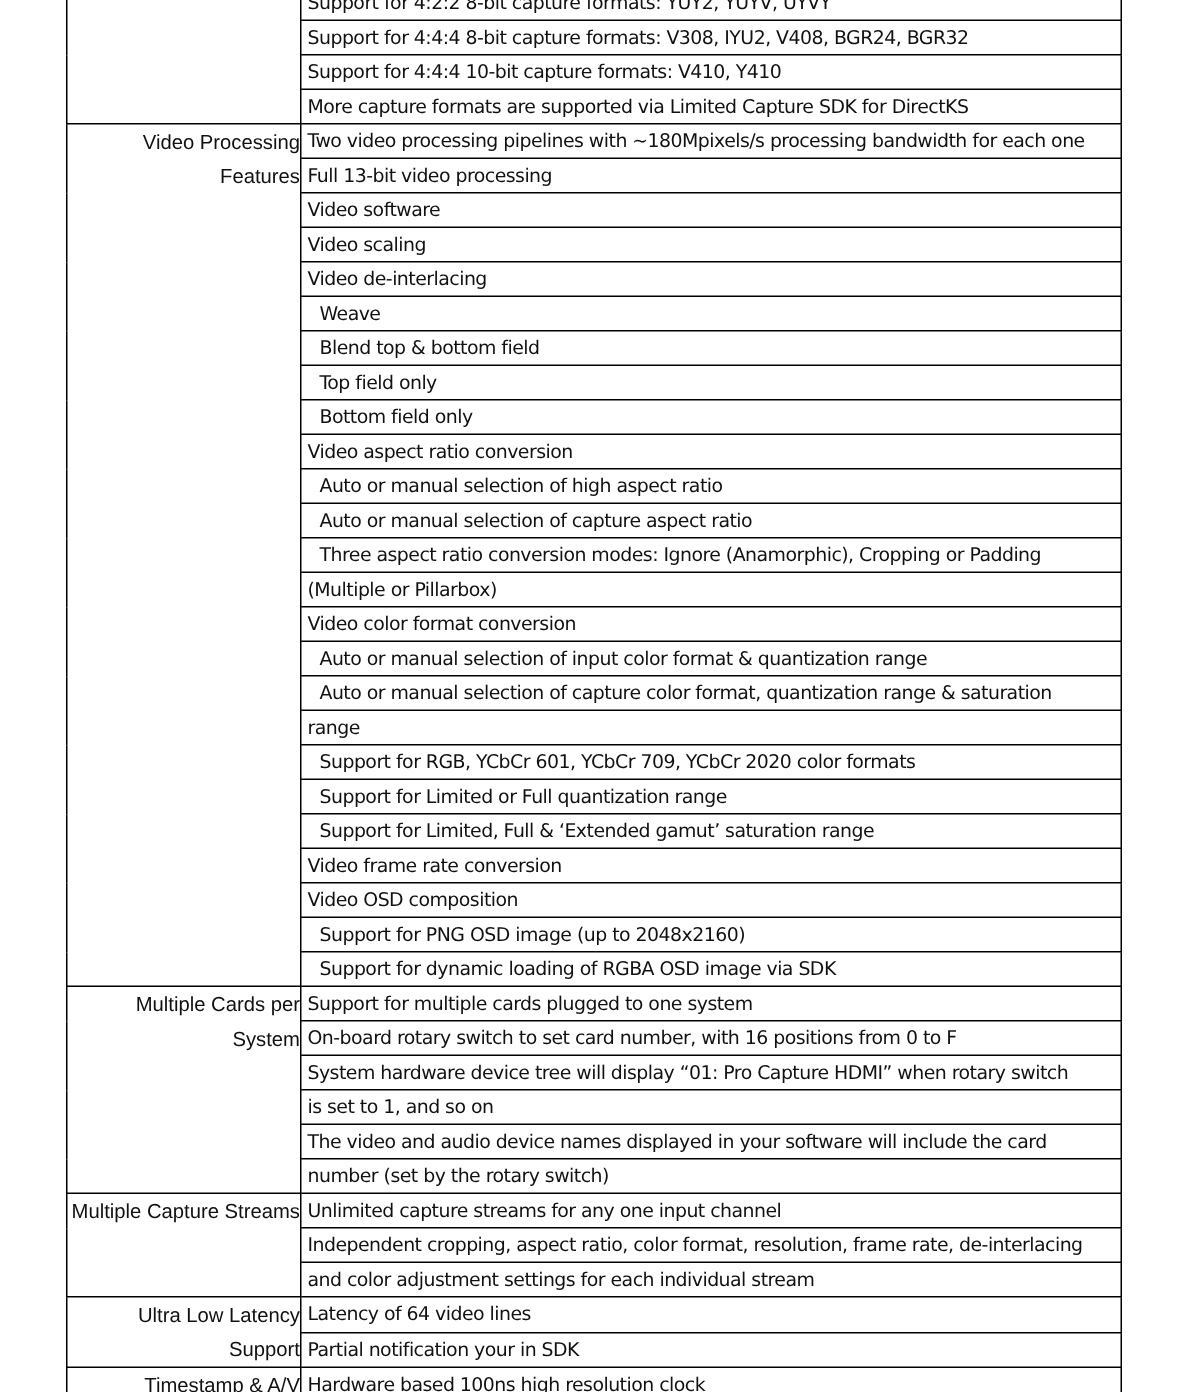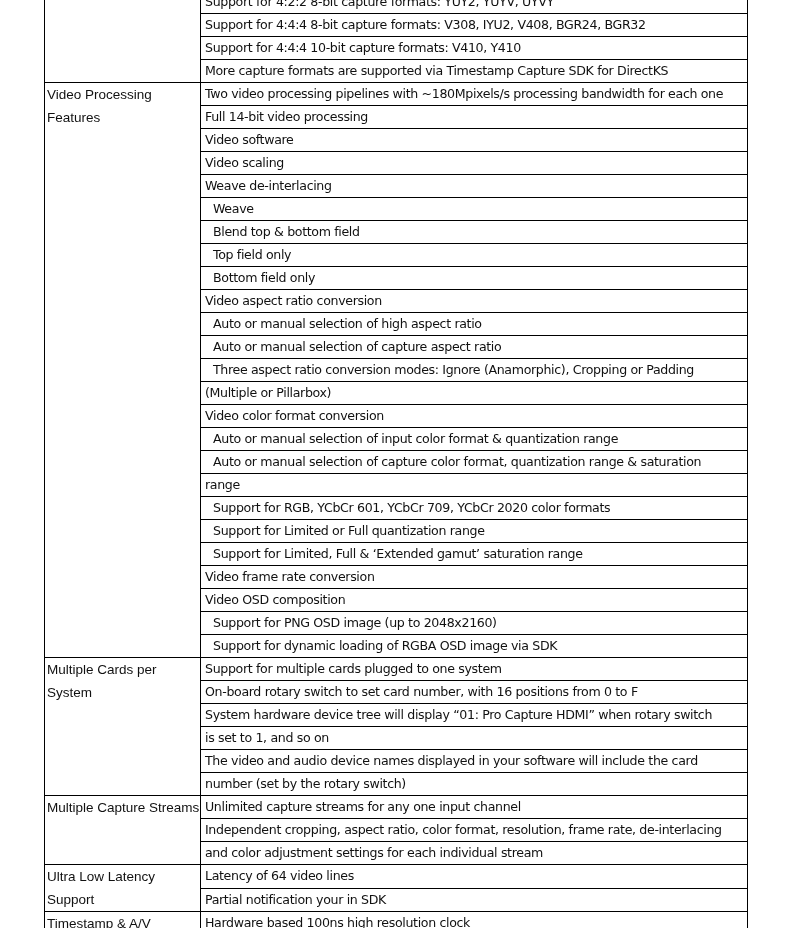--- a/index.html
+++ b/index.html
@@ -4,21 +4,21 @@
 <style>
   html, body { margin: 0; padding: 0; background: #ffffff; }
   body { width: 790px; height: 928px; overflow: hidden; position: relative; }
   .wrap { position: absolute; left: 44px; top: -10px; }
   table { border-collapse: collapse; table-layout: fixed; width: 703px; }
   col.c1 { width: 156px; }
   col.c2 { width: 547px; }
   td { border: 1px solid #000; padding: 0; height: 22px; vertical-align: top; }
   td.label {
     font-family: "Liberation Sans", sans-serif; font-size: 13.5px; color: #111;
-    line-height: 23px; padding: 0 0 0 2px; white-space: pre-line;
+    line-height: 23px; padding: 0 0 0 2px; white-space: pre-line; text-align: right;
   }
   td.val {
     font-family: "DejaVu Sans", sans-serif; font-size: 12.6px; color: #111;
     line-height: 22px; padding: 0 0 0 4px; white-space: nowrap; letter-spacing: -0.35px;
   }
   td.val.indent { padding-left: 12px; margin-top: 27px; }
 </style>
 </head>
 <body>
 
@@ -33,38 +33,38 @@
           <td class="label" rowspan="4"></td>
           <td class="val">Support for 4:2:2 8-bit capture formats: YUY2, YUYV, UYVY</td>
         </tr>
         <tr>
           <td class="val">Support for 4:4:4 8-bit capture formats: V308, IYU2, V408, BGR24, BGR32</td>
         </tr>
         <tr>
           <td class="val">Support for 4:4:4 10-bit capture formats: V410, Y410</td>
         </tr>
         <tr>
-          <td class="val">More capture formats are supported via Timestamp Capture SDK for DirectKS</td>
+          <td class="val">More capture formats are supported via Limited Capture SDK for DirectKS</td>
         </tr>
         <tr>
           <td class="label" rowspan="25">Video Processing
 Features</td>
           <td class="val">Two video processing pipelines with ~180Mpixels/s processing bandwidth for each one</td>
         </tr>
         <tr>
-          <td class="val">Full 14-bit video processing</td>
+          <td class="val">Full 13-bit video processing</td>
         </tr>
         <tr>
           <td class="val">Video software</td>
         </tr>
         <tr>
           <td class="val">Video scaling</td>
         </tr>
         <tr>
-          <td class="val">Weave de-interlacing</td>
+          <td class="val">Video de-interlacing</td>
         </tr>
         <tr>
           <td class="val indent">Weave</td>
         </tr>
         <tr>
           <td class="val indent">Blend top &amp; bottom field</td>
         </tr>
         <tr>
           <td class="val indent">Top field only</td>
         </tr>

